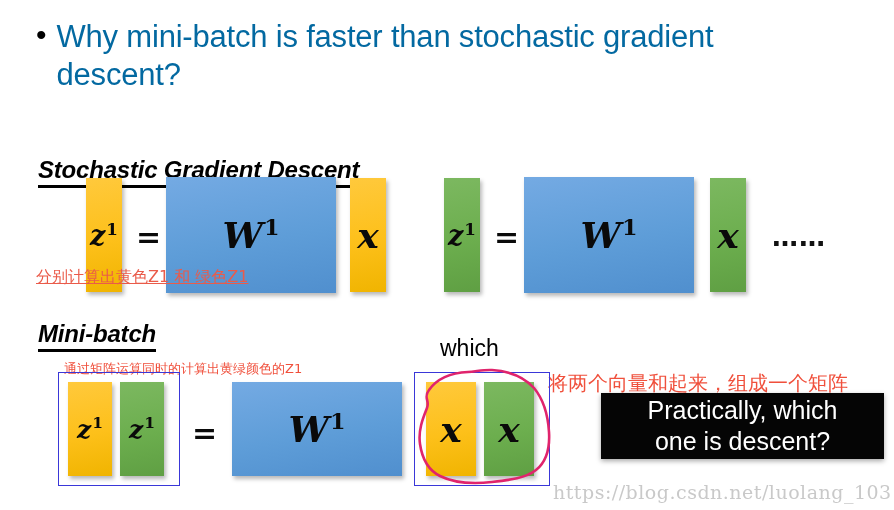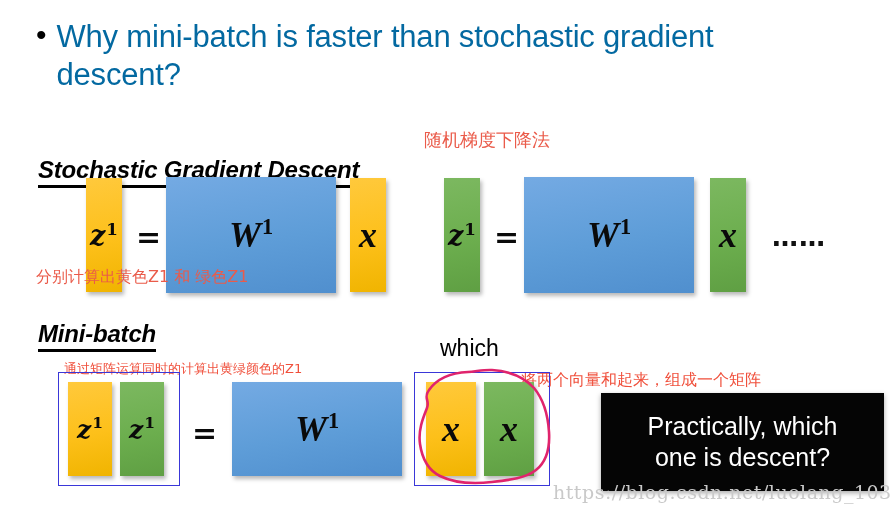--- a/index.html
+++ b/index.html
@@ -95,21 +95,21 @@
   .sym sup {
     font-size: 0.62em;
     font-style: normal;
     font-weight: 700;
     vertical-align: super;
     line-height: 0;
     margin-left: 1px;
   }
   .sym.small { font-size: 25px; }
   .sym.mid   { font-size: 27px; }
-  .sym.big   { font-size: 36px; font-family: Liberation Serif, serif; }
+  .sym.big   { font-size: 36px; }
 
   .eq-sign {
     position: absolute;
     font-family: "DejaVu Serif", serif;
     font-weight: 700;
     font-size: 30px;
     color: #0a0a0a;
   }
   .dots {
     position: absolute;
@@ -176,54 +176,53 @@
 <div id="slide">
 
   <div class="title-block">
     <div class="title-line">
       <span class="bullet-dot">•</span>
       <span class="title-text">Why mini-batch is faster than stochastic gradient descent?</span>
     </div>
   </div>
 
   <div class="section-head" style="left:38px; top:124px;margin-top:32px;">Stochastic Gradient Descent</div>
-  <div class="cn-note" style="left:424px; top:128px; font-size:18px;">随机梯度下降法</div>
 
   <div class="box yellow" style="left:86px; top:178px; width:36px; height:114px;">
     <span class="sym mid">z<sup>1</sup></span>
   </div>
   <div class="eq-sign" style="left:136px; top:219px;">=</div>
   <div class="box blue" style="left:166px; top:177px; width:170px; height:116px;">
     <span class="sym big">W<sup>1</sup></span>
   </div>
   <div class="box yellow" style="left:350px; top:178px; width:36px; height:114px;">
     <span class="sym big">x</span>
   </div>
 
-  <div class="cn-note" style="left:36px; top:267px; font-size:16px;">分别计算出黄色Z1 和 绿色Z1</div>
+  <div class="cn-note" style="left:36px; top:267px; font-size:16px;text-decoration:underline;">分别计算出黄色Z1 和 绿色Z1</div>
 
   <div class="box green" style="left:444px; top:178px; width:36px; height:114px;">
     <span class="sym mid">z<sup>1</sup></span>
   </div>
   <div class="eq-sign" style="left:494px; top:219px;">=</div>
   <div class="box blue" style="left:524px; top:177px; width:170px; height:116px;">
     <span class="sym big">W<sup>1</sup></span>
   </div>
   <div class="box green" style="left:710px; top:178px; width:36px; height:114px;">
     <span class="sym big">x</span>
   </div>
   <div class="dots" style="left:772px; top:222px;">……</div>
 
   <div class="section-head" style="left:38px; top:320px;">Mini-batch</div>
 
   <div class="cn-note red2" style="left:64px; top:360px; font-size:13px;">通过矩阵运算同时的计算出黄绿颜色的Z1</div>
 
   <div class="matrix-label" style="left:440px; top:335px;">which</div>
 
-  <div class="cn-note red2" style="left:521px; top:370px; font-size:16px;">将两个向量和起来，组成一个矩阵</div>
+  <div class="cn-note red2" style="left:548px; top:370px; font-size:20px;">将两个向量和起来，组成一个矩阵</div>
 
   <div class="group-outline" style="left:58px; top:372px; width:122px; height:114px;"></div>
   <div class="box yellow" style="left:68px; top:382px; width:44px; height:94px;">
     <span class="sym small">z<sup>1</sup></span>
   </div>
   <div class="box green" style="left:120px; top:382px; width:44px; height:94px;">
     <span class="sym small">z<sup>1</sup></span>
   </div>
 
   <div class="eq-sign" style="left:192px; top:415px;">=</div>
@@ -241,21 +240,21 @@
   </div>
 
   <svg class="scribble" style="left:408px; top:366px;" width="160" height="128" viewBox="0 0 160 128">
     <path d="M60,6 C40,7 28,14 21,24 C15,32 22,34 19,42
              C15,52 10,64 12,78 C14,92 20,104 32,110
              C46,117 66,118 84,116 C102,114 118,112 128,104
              C138,96 142,82 141,66 C140,50 136,34 126,22
              C116,11 100,5 84,4 C76,3.5 68,5.5 60,6 Z" fill="none" stroke="#e0246c" stroke-width="2.6" stroke-linecap="round" stroke-linejoin="round"></path>
   </svg>
 
-  <div class="callout" style="left:601px; top:393px; width:283px; height:98px;">
+  <div class="callout" style="left:601px; top:393px; width:283px; height:66px;">
     <div class="callout-text">
       <span>Practically, which</span><br>
       <span>one is descent?</span>
     </div>
   </div>
 
   <div class="watermark" style="left:553px; top:481px;">https://blog.csdn.net/luolang_103</div>
 
 </div>
 

